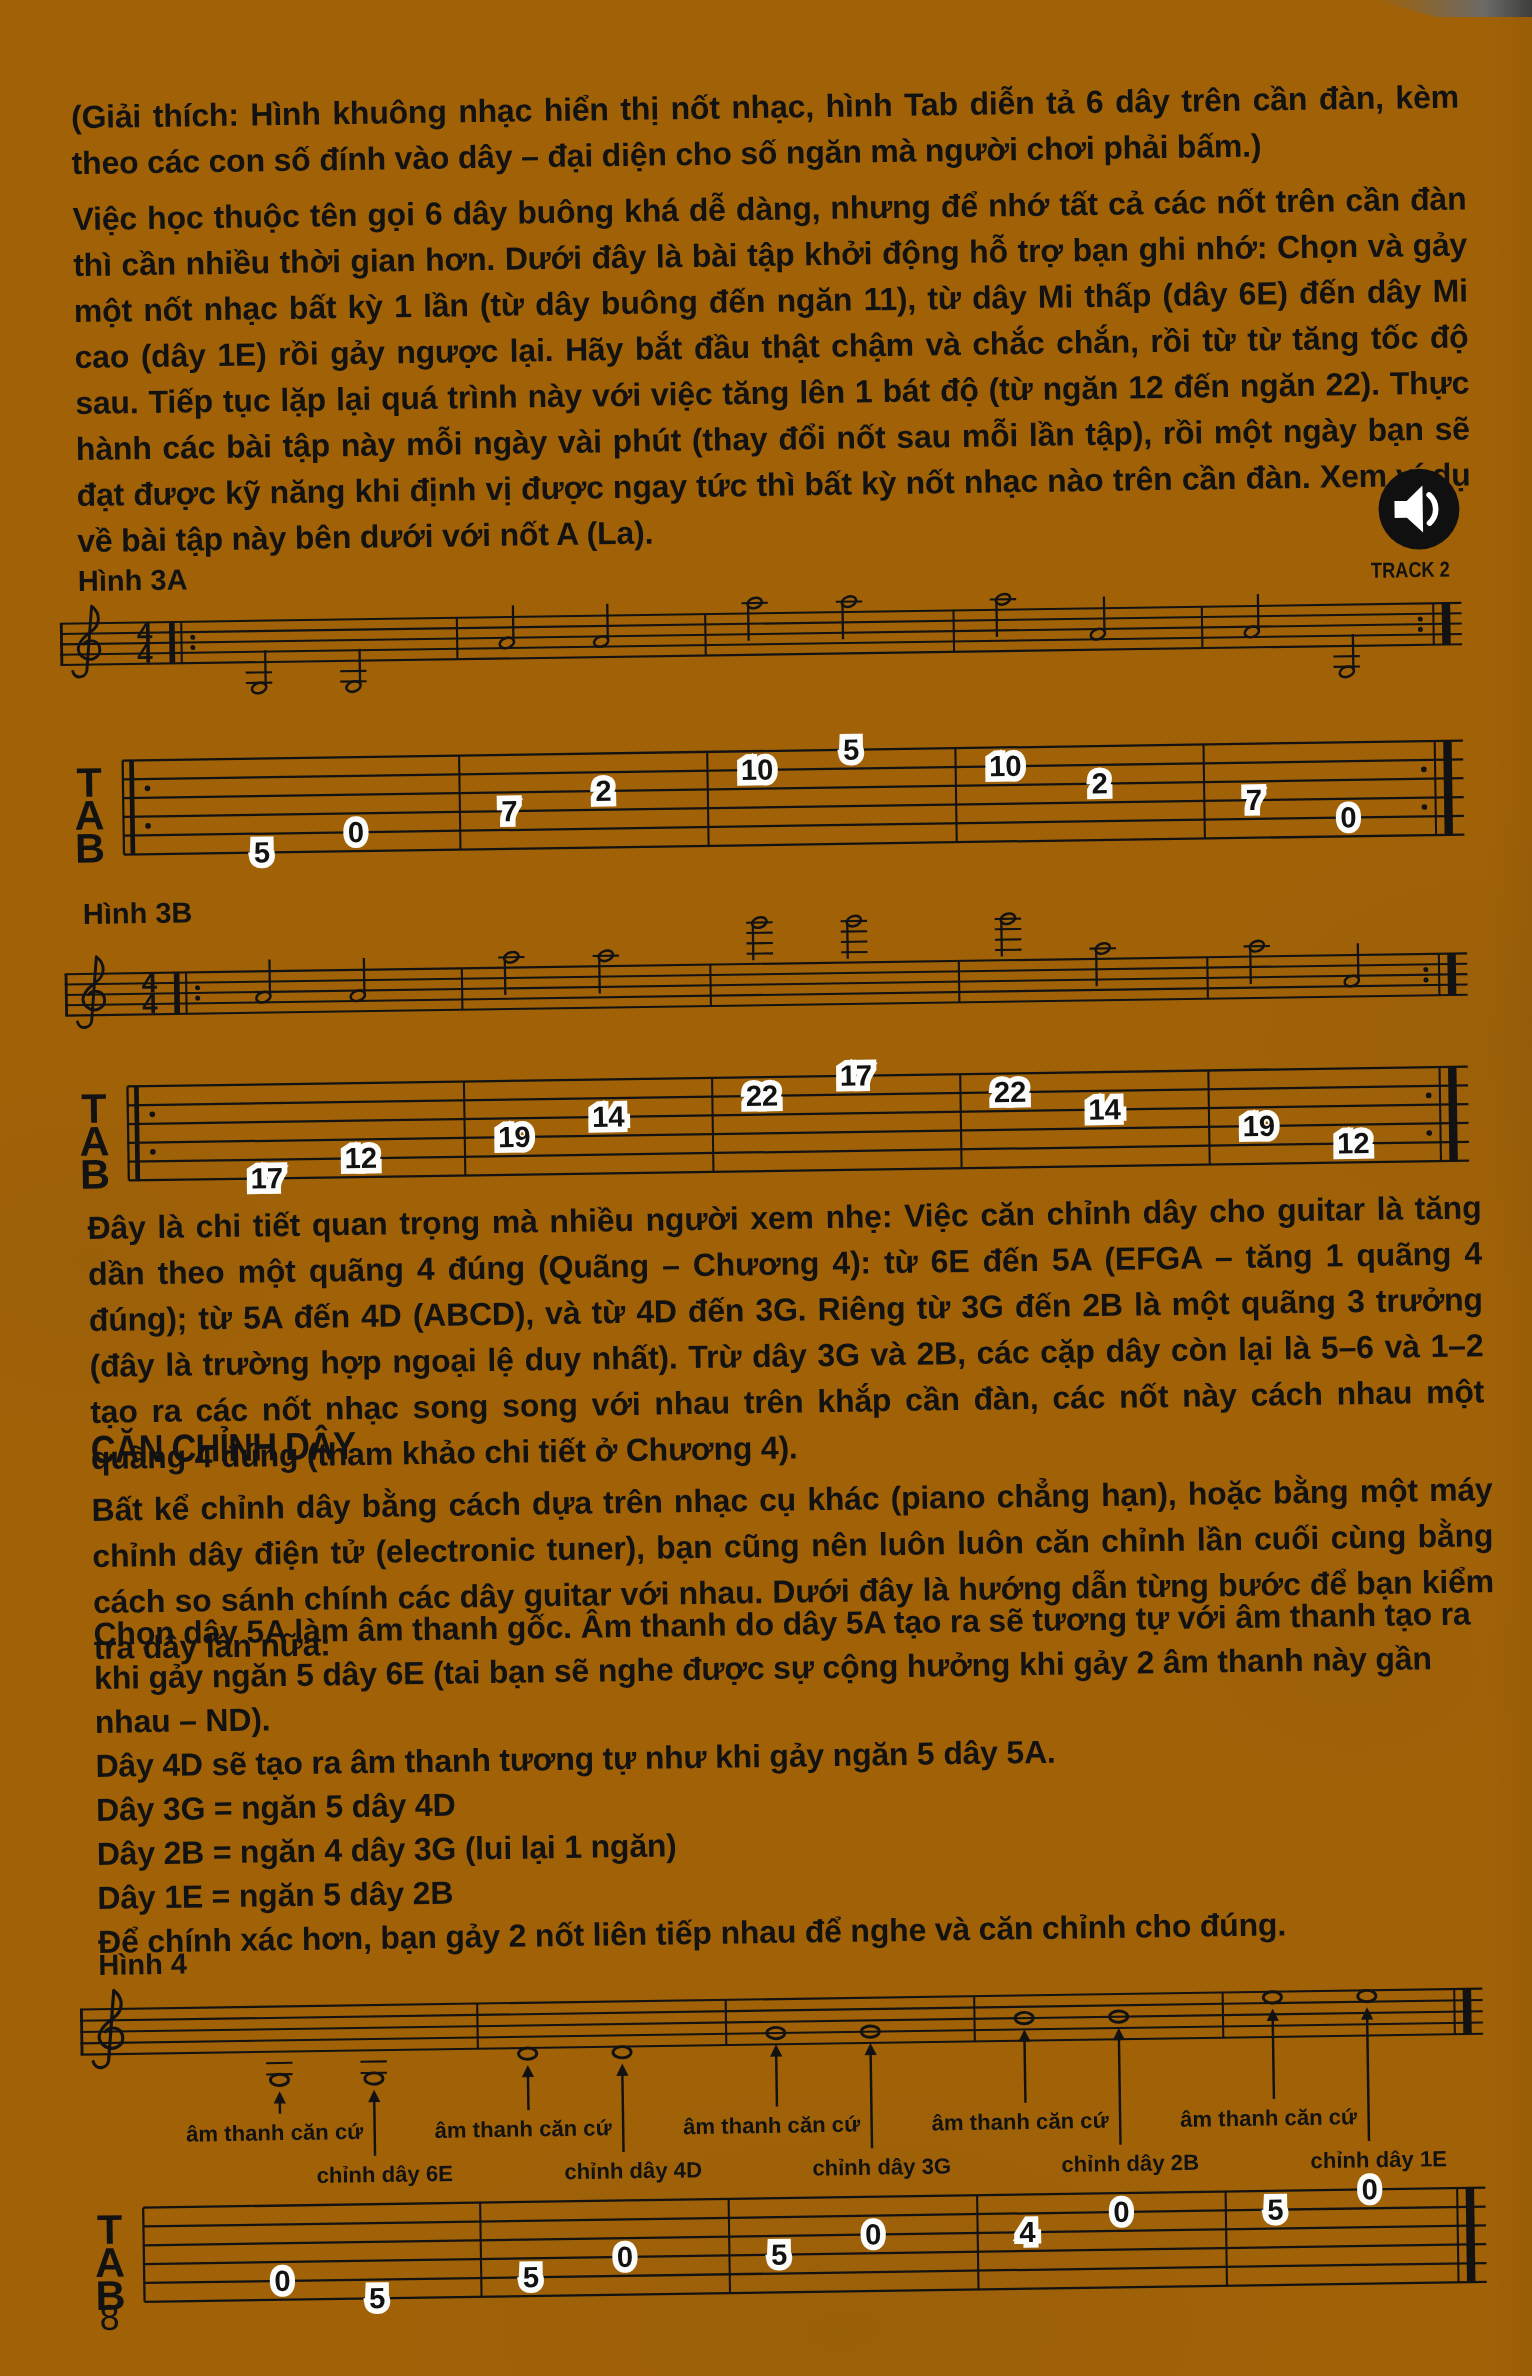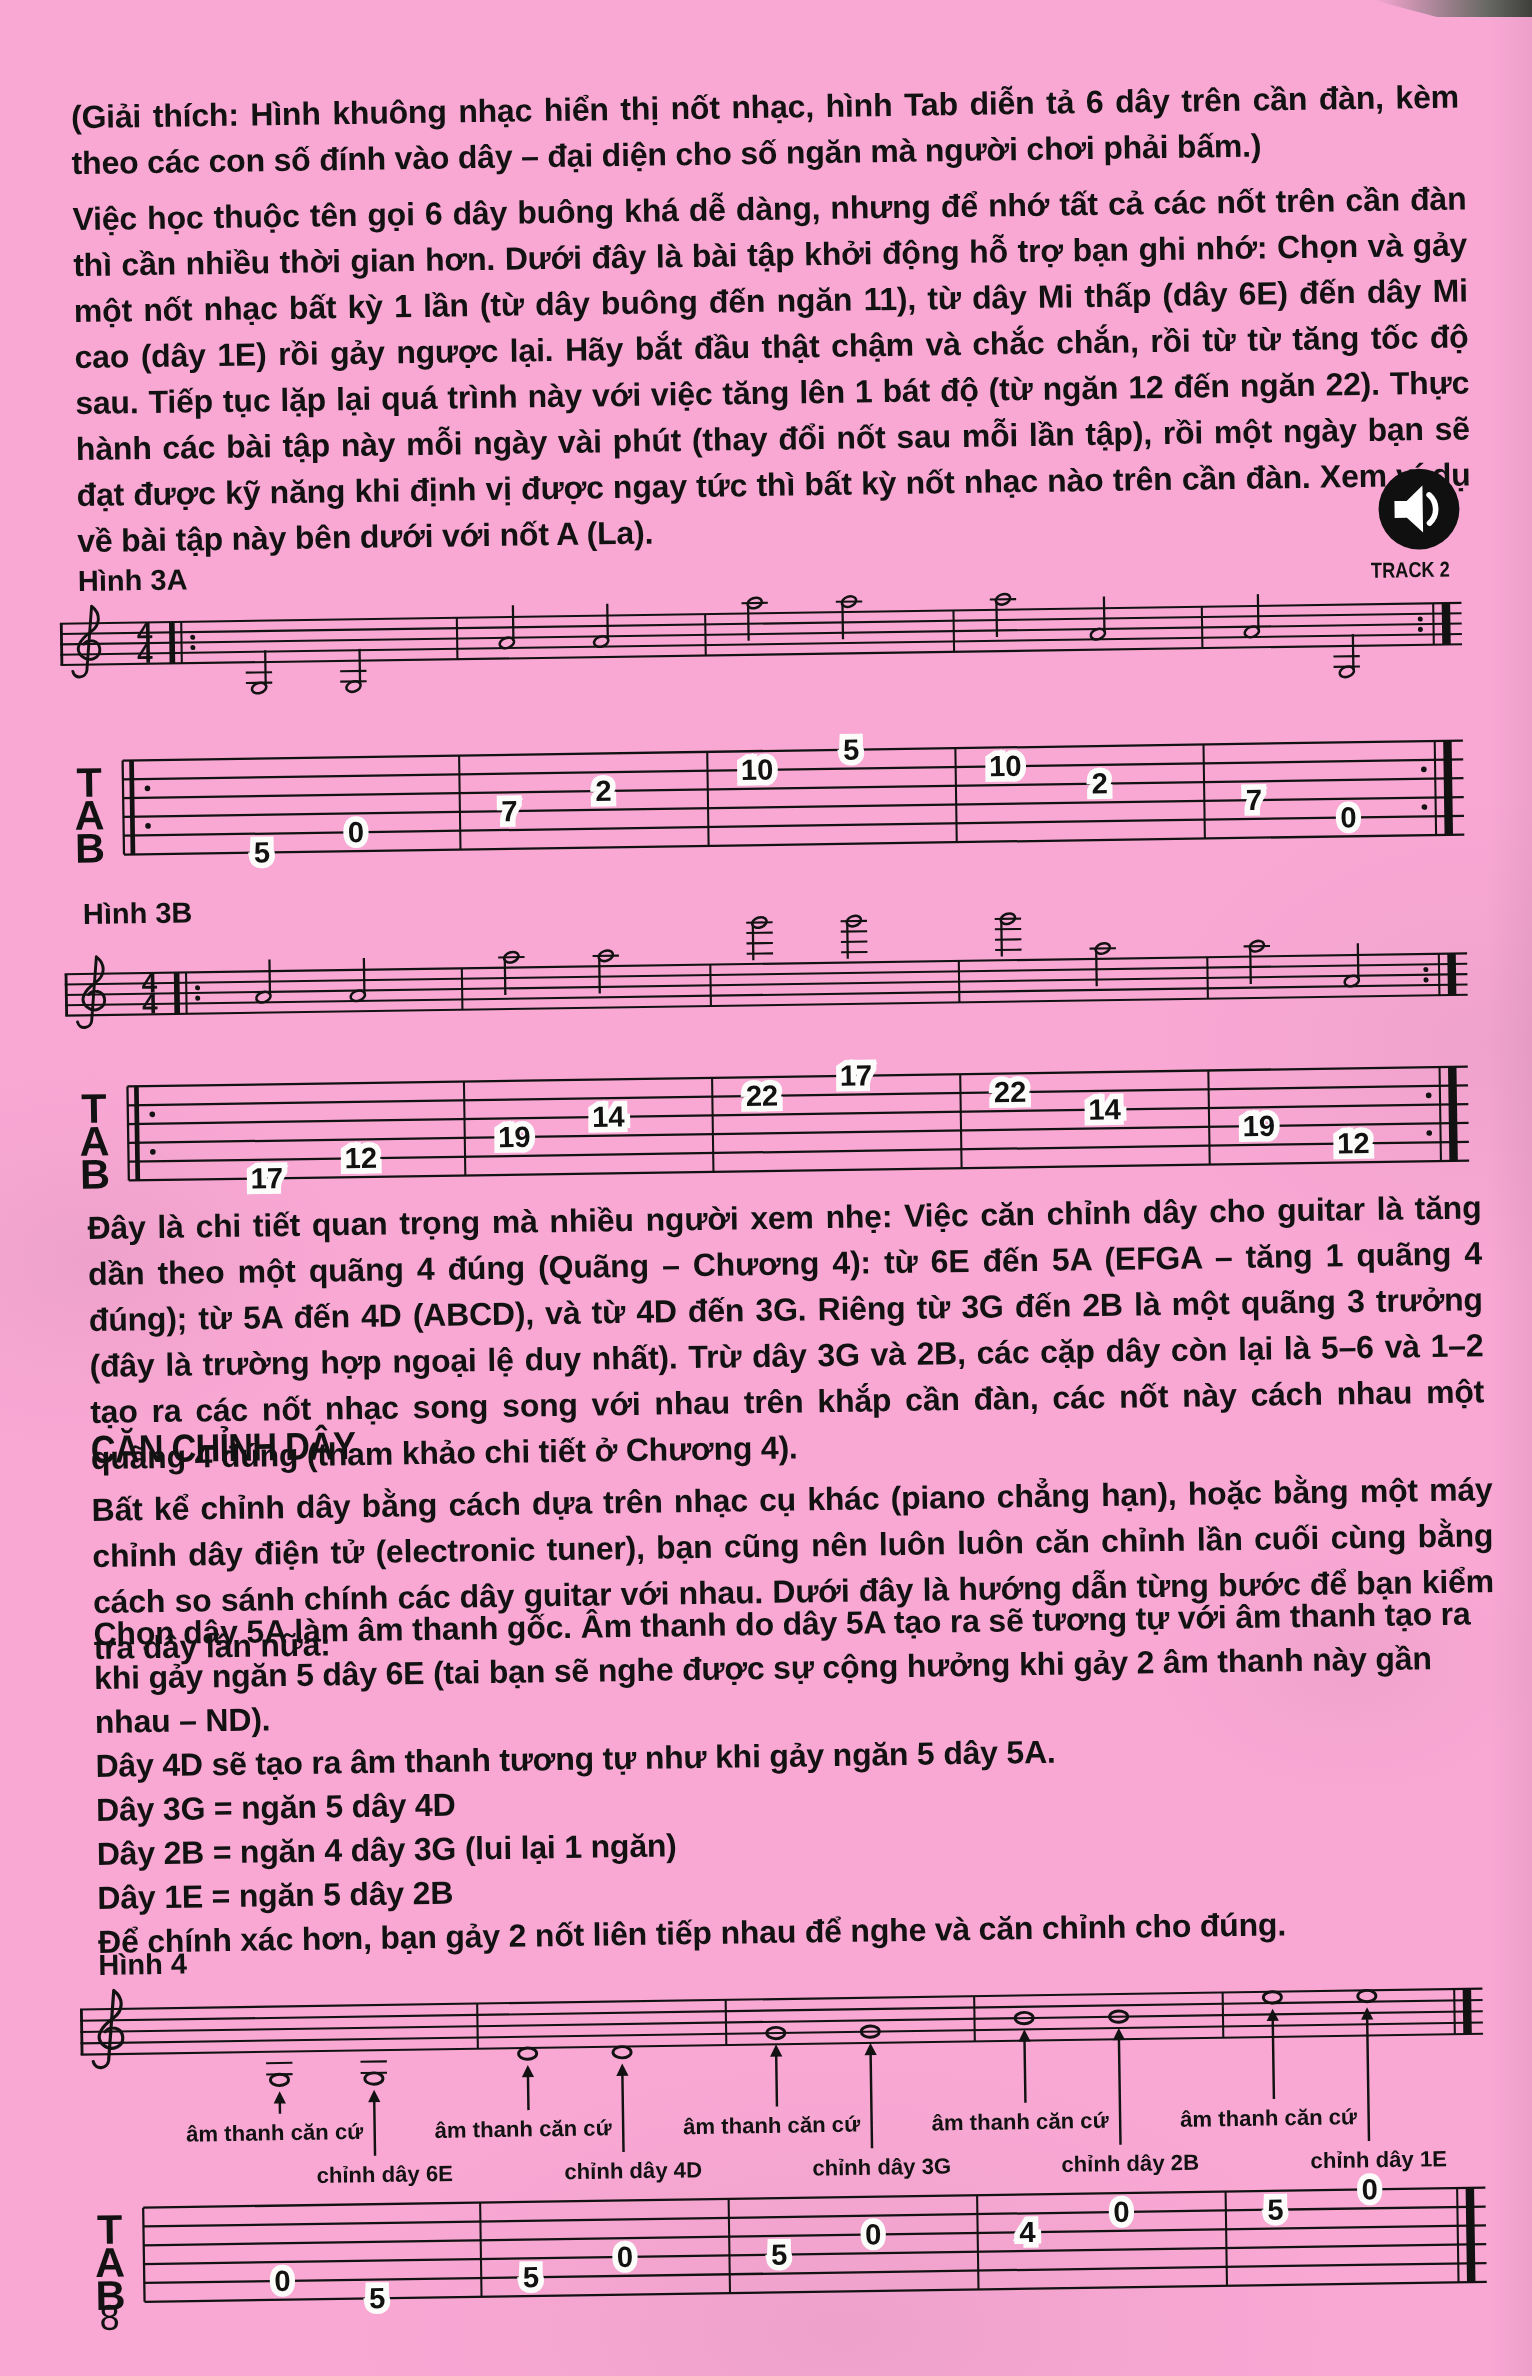--- a/index.html
+++ b/index.html
@@ -1,16 +1,16 @@
 <!DOCTYPE html>
 <html style="font-size:15px"><head>
 <meta charset="utf-8">
 <style>
   html,body{margin:0;padding:0;background:#9a9a9a;}
-  .page{position:relative;width:1533px;height:2377px;background:#f9a8d4;overflow:hidden;
+  .page{position:relative;width:1533px;height:2377px;background:#a16207;overflow:hidden;
         font-family:"Liberation Sans",sans-serif;color:#121212;}
   .page::before{content:'';position:absolute;inset:0;pointer-events:none;
     background:
       radial-gradient(ellipse 395px 301px at 6% 53%, rgba(60,60,55,.06), transparent 65%),
       radial-gradient(ellipse 527px 395px at 97% 44%, rgba(60,60,55,.05), transparent 65%),
       radial-gradient(ellipse 716px 395px at 55% 98%, rgba(60,60,55,.06), transparent 70%),
       radial-gradient(ellipse 282px 188px at 88% 70%, rgba(60,60,55,.05), transparent 70%),
       linear-gradient(to left, rgba(0,0,0,.05), transparent 3%);}
   .corner-tr{position:absolute;top:0;right:0;width:160px;height:17px;
     background:linear-gradient(to right, transparent, #6a6a66 70%, #3d3d3a);

